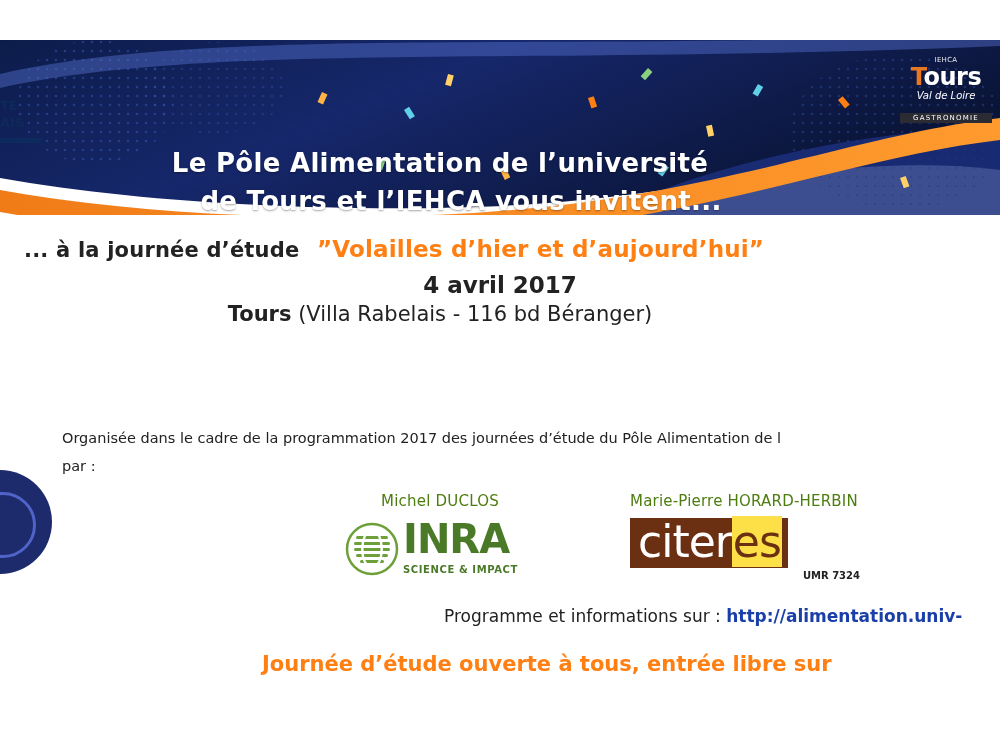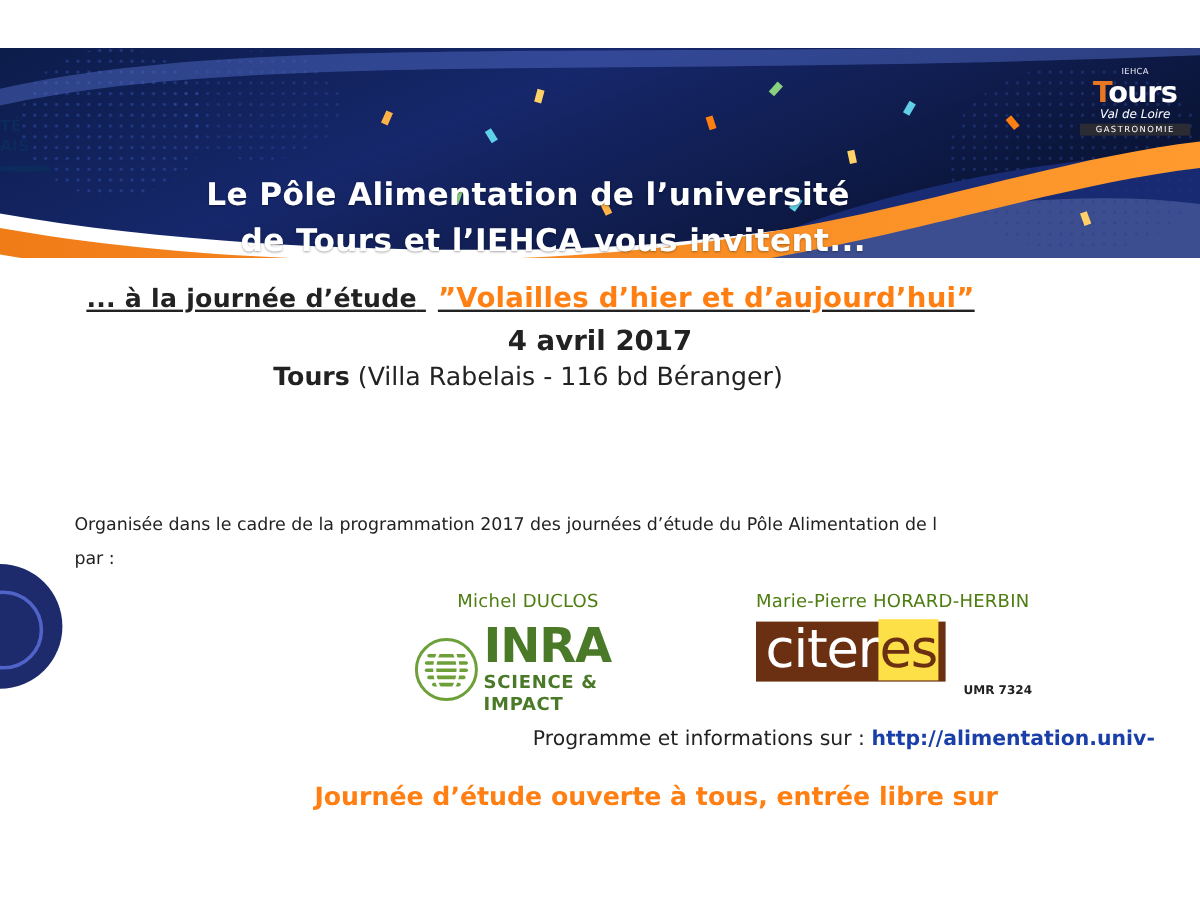--- a/index.html
+++ b/index.html
@@ -72,21 +72,21 @@
     position: relative;
   }
   .logo-tours .lt-main .t-orange { color: #e87722; }
   .logo-tours .lt-sub {
     font-size: 10px;
     font-style: italic;
     color: #ffffff;
     margin-top: -2px;
   }
   .logo-tours .lt-bar {
-    margin-top: 2px;
+    margin-top: 12px;
     background: #2b2b33;
     color: #ffffff;
     font-size: 7px;
     letter-spacing: 1.2px;
     padding: 1px 0;
   }
 
   
   .logo-univ {
     position: absolute;
@@ -131,24 +131,23 @@
   .event-block {
     position: absolute;
     left: 0;
     top: 236px;
     width: 1000px;
     color: #222222;
   }
   .ev-line1 {
     font-size: 21px;
     font-weight: bold;
-    padding-left: 72px;
+    padding-left: 24px;
     letter-spacing: 0.2px;
     white-space: nowrap;
-    text-decoration: underline;
   }
   .ev-line1 .quote-title {
     color: #ff7f12;
     font-size: 23px;
     margin-left: 10px;
   }
   .ev-line2 {
     text-align: center;
     font-size: 23px;
     font-weight: bold;
@@ -226,21 +225,21 @@
     text-align: left;
   }
   .inra .word .big {
     font-size: 40px;
     font-weight: bold;
     color: #4a7a28;
     letter-spacing: -1px;
     line-height: 0.95;
   }
   .inra .word .small {
-    font-size: 15px;
+    font-size: 10px;
     font-weight: bold;
     color: #4a7a28;
     letter-spacing: 0.6px;
     margin-top: 1px;
     text-align: right;
   }
 
   
   .citeres-wrap { margin-top: 8px; }
   .citeres {

